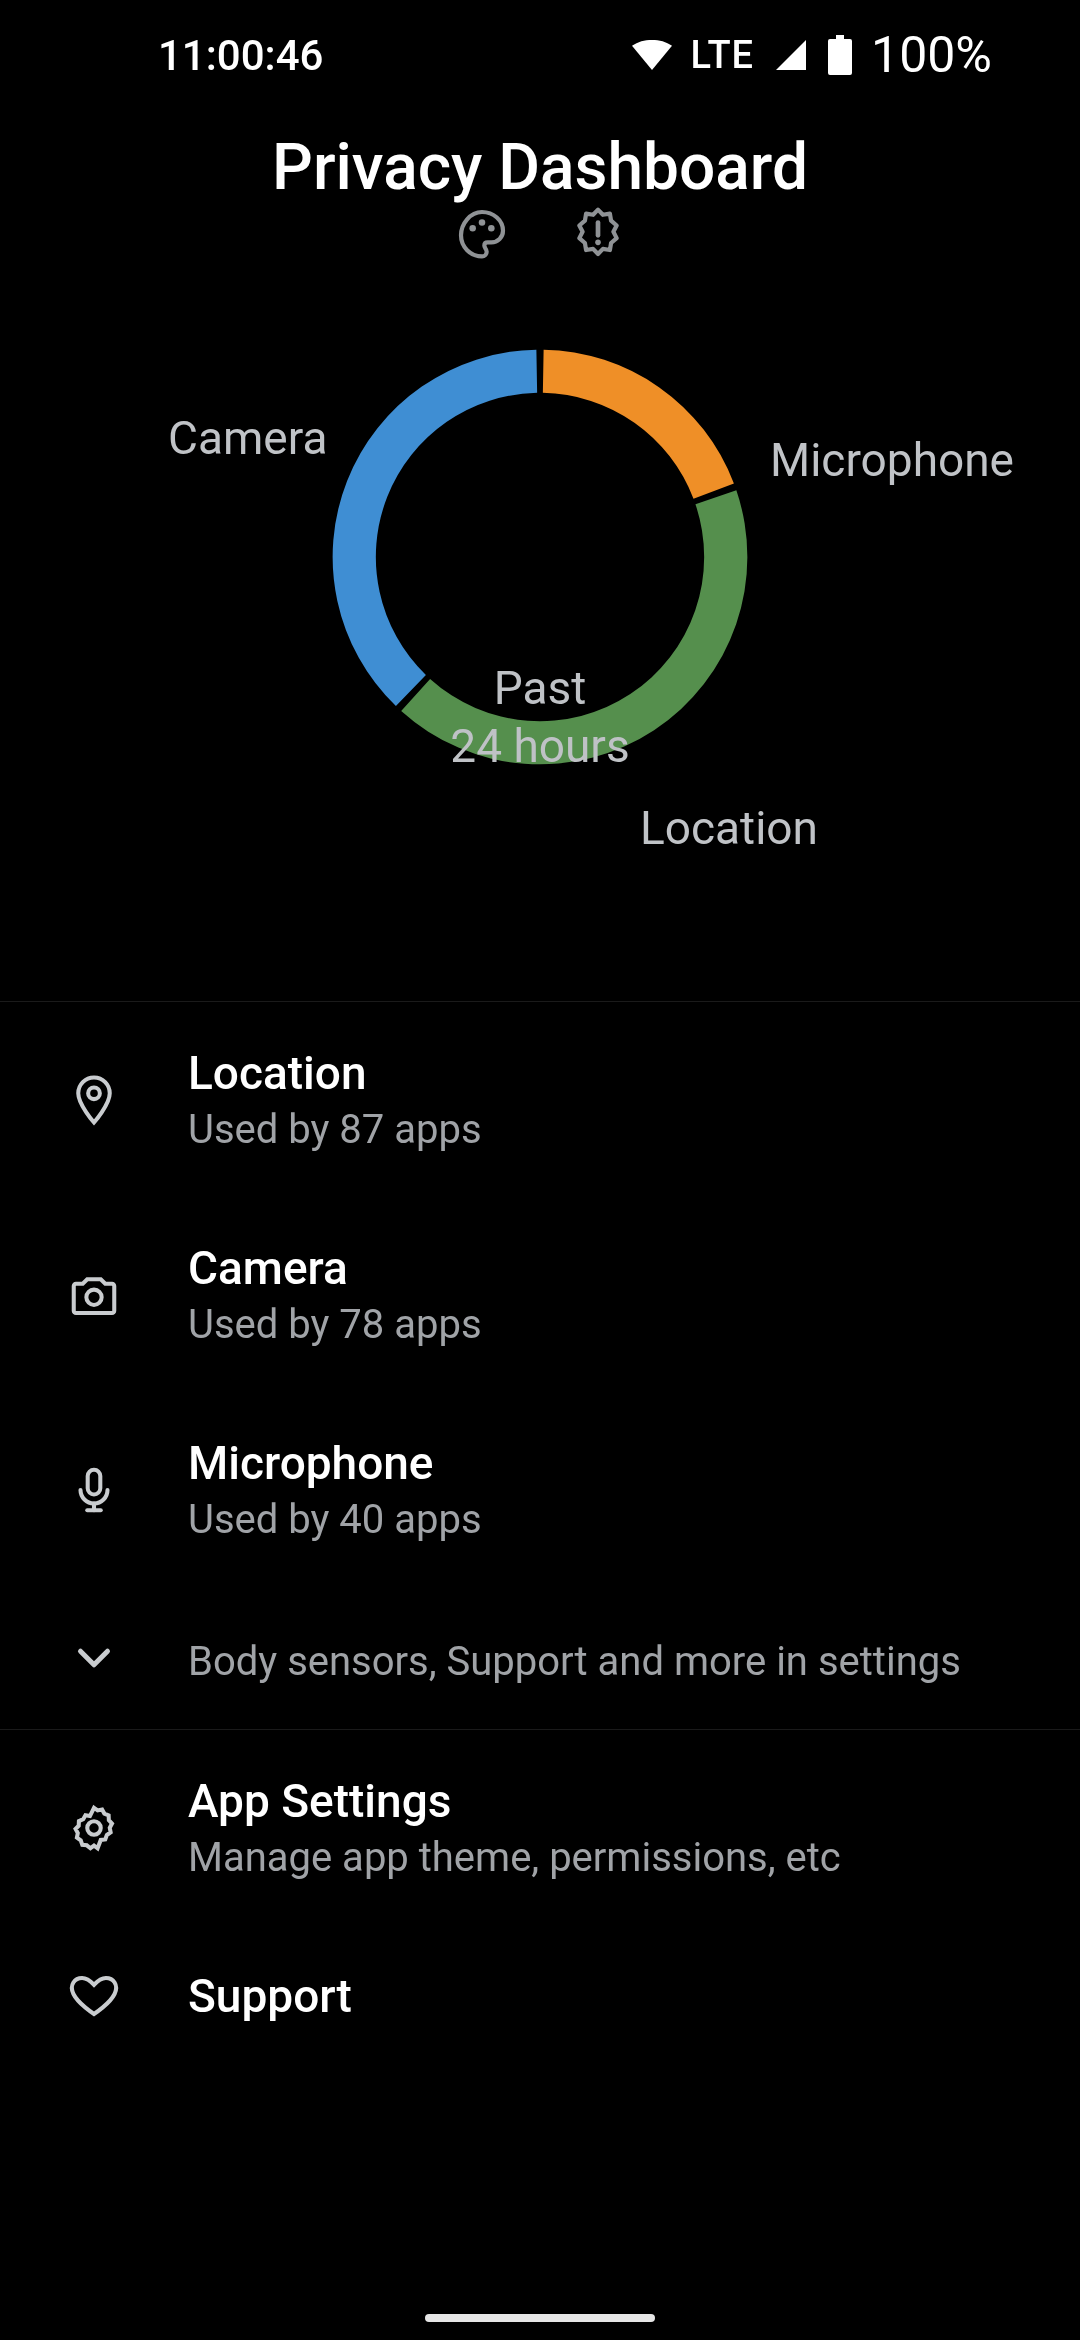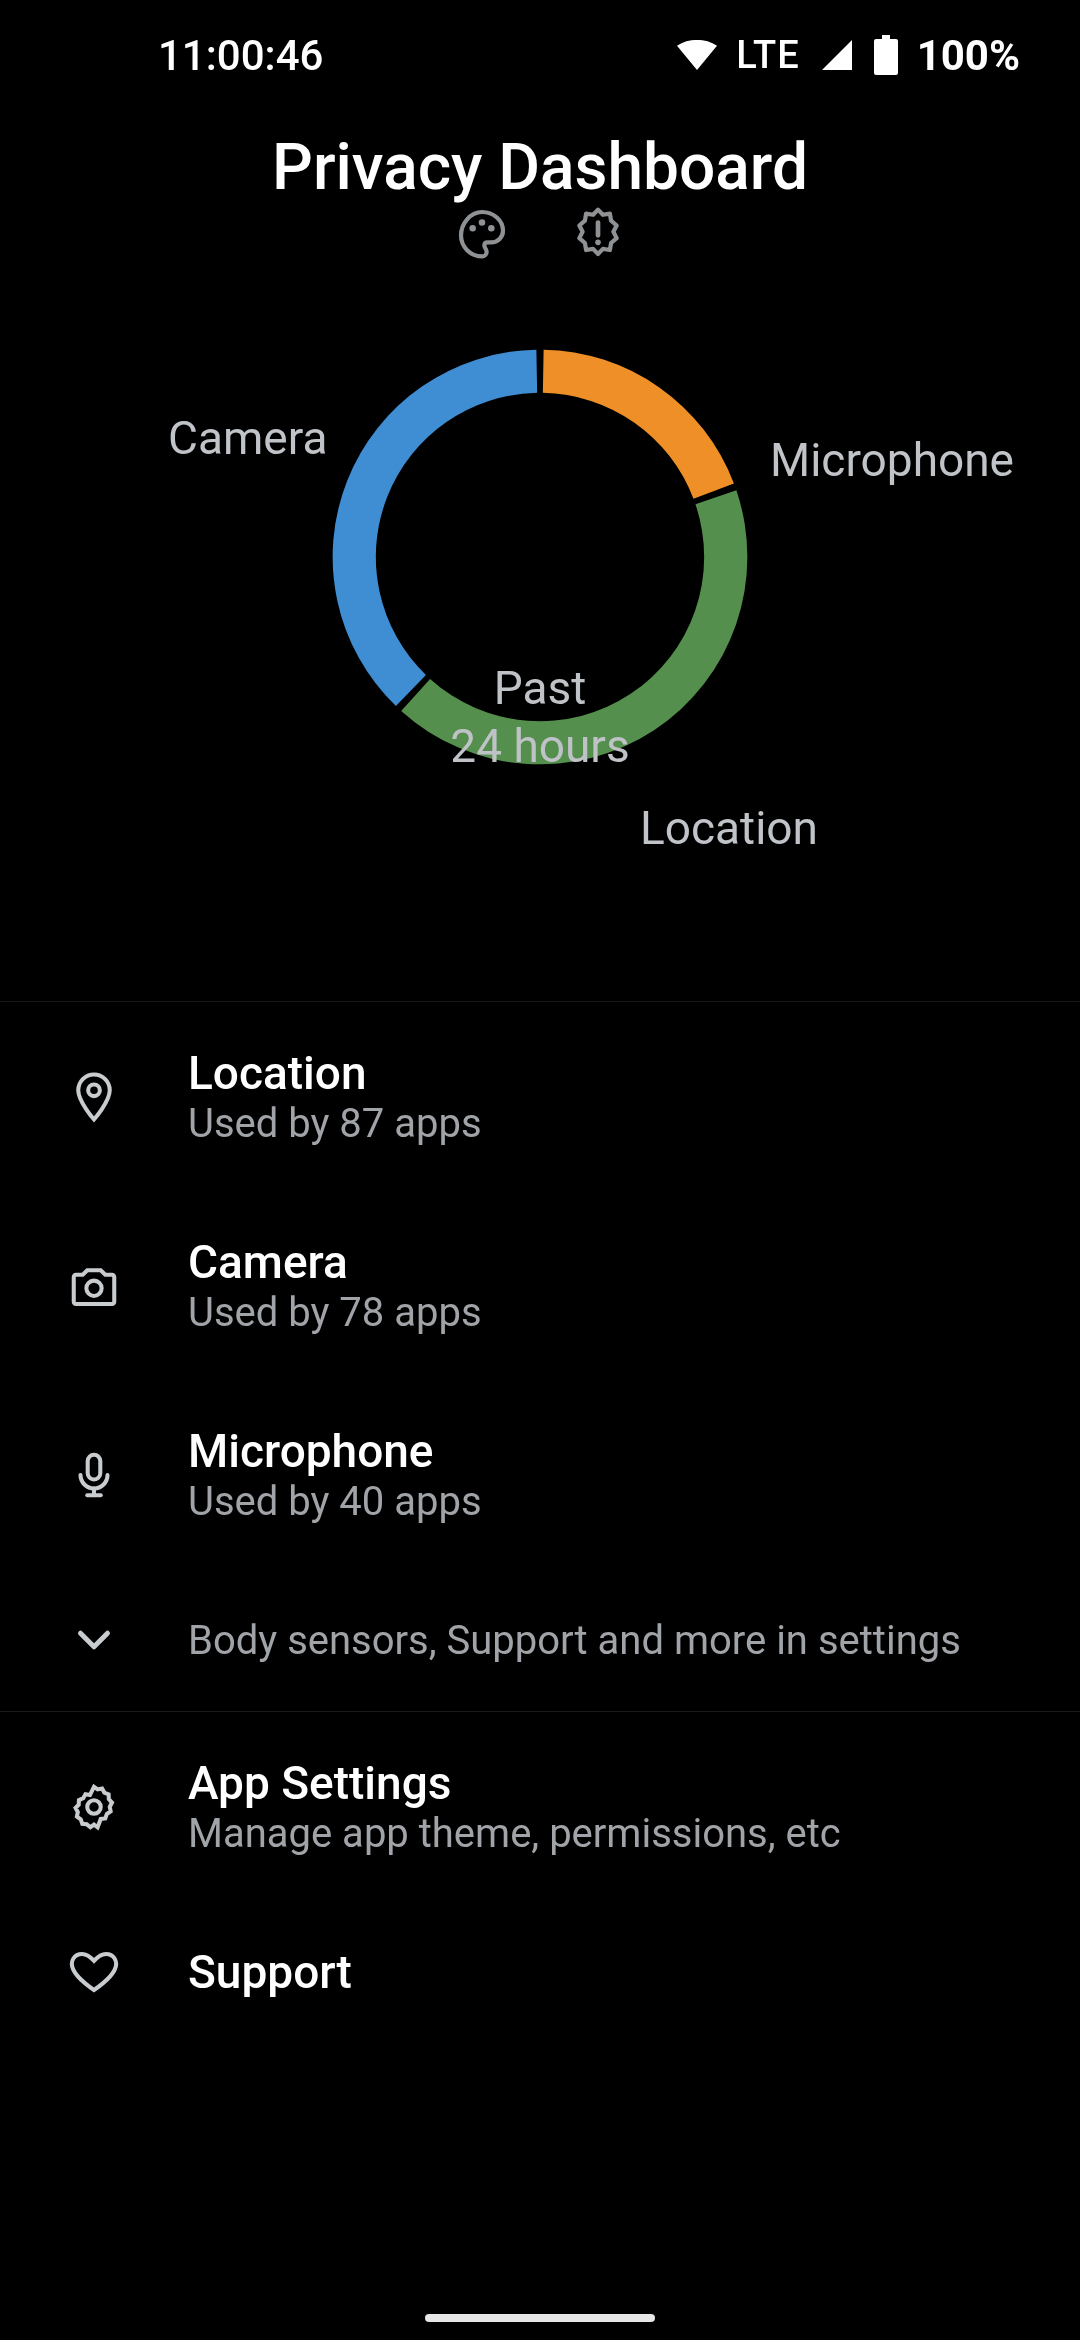--- a/index.html
+++ b/index.html
@@ -11,42 +11,42 @@
     font-family: Roboto, "Helvetica Neue", Arial, sans-serif;
     overflow: hidden;
   }
 
   
   .status-bar {
     height: 110px;
     display: flex;
     align-items: center;
     justify-content: space-between;
-    padding: 0 60px 0 58px;
+    padding: 0 88px 0 58px;
   }
   .status-time {
     font-size: 42px;
     font-weight: 500;
     color: #fff;
     margin-left: 100px;
   }
   .status-right {
     display: flex;
     align-items: center;
     gap: 19px;
   }
   .status-right svg { display: block; }
   .status-lte {
     font-size: 38px;
     font-weight: 500;
     letter-spacing: 1px;
   }
   .status-batt-text {
-    font-size: 42px;
-    font-weight: 700;
+    font-size: 50px;
+    font-weight: 400;
   }
 
   
   .app-bar {
     display: flex;
     align-items: center;
     padding: 20px 46px 40px 46px;
     flex-direction: column;
   }
   .app-title {
@@ -115,21 +115,21 @@
   }
   .list-icon {
     width: 188px;
     display: flex;
     justify-content: center;
     align-items: center;
   }
   .list-icon svg { width: 54px; height: 54px; }
   .list-text { flex: 1; padding-right: 40px; }
   .list-title { font-size: 46px; color: #fff; font-weight: 500; }
-  .list-sub { font-size: 40px; color: #a0a3a7; }
+  .list-sub { font-size: 40px; color: #a0a3a7; margin-top: 6px; }
 
   
   .nav-indicator {
     position: absolute;
     bottom: 18px;
     left: 50%;
     transform: translateX(-50%);
     width: 230px;
     height: 8px;
     background: #e6e6e6;

